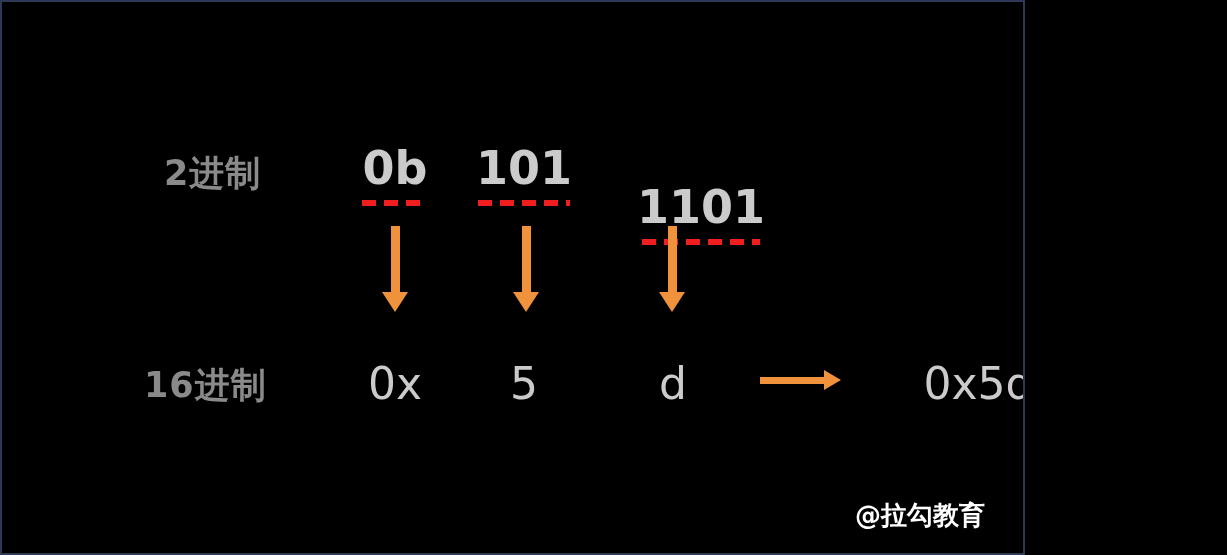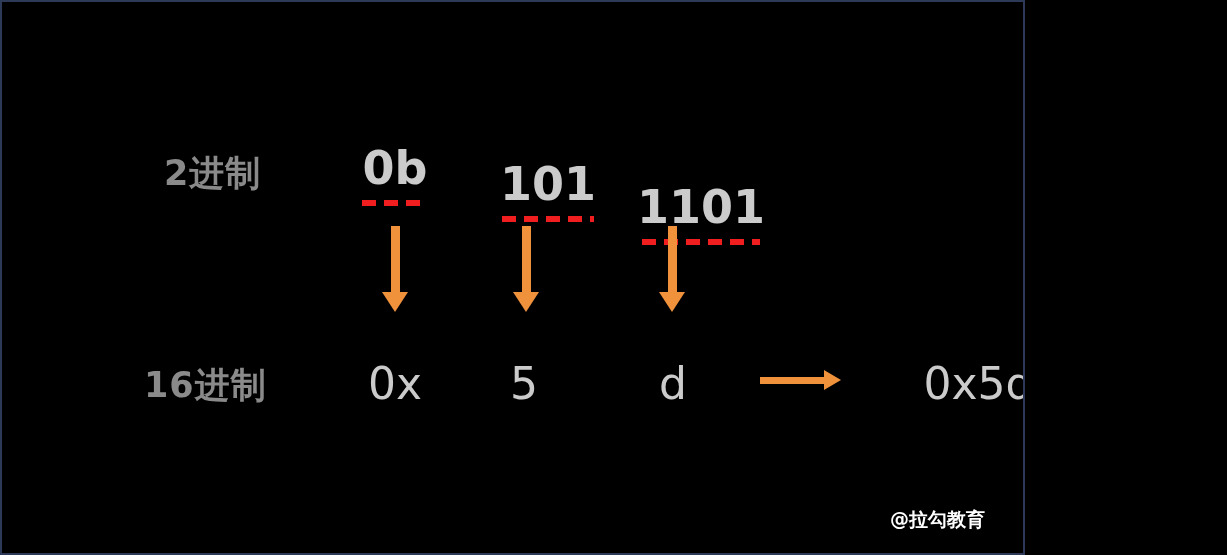--- a/index.html
+++ b/index.html
@@ -29,21 +29,21 @@
   .hex-label    { left: 142px; top: 360px; text-align: center; }
 
   .bin-group {
     position: absolute;
     top: 140px;
     display: flex;
     flex-direction: column;
     align-items: center;
   }
   .g0 { left: 360px; width: 66px; }
-  .g1 { left: 500px; width: 92px; margin-top: 16px; }
+  .g1 { left: 476px; width: 92px; }
   .g2 { left: 640px; width: 118px; margin-top: 39px; }
 
   .bin-text {
     font-size: 46px;
     font-weight: 600;
     color: var(--digits, #cccccc);
     line-height: 1.15;
     white-space: nowrap;
   }
   .dash {
@@ -117,21 +117,21 @@
     height: 0;
     border-top: 10px solid transparent;
     border-bottom: 10px solid transparent;
     border-left: 17px solid var(--arrow, #f0913c);
   }
 
   .watermark {
     position: absolute;
     right: 38px;
     bottom: 20px;
-    font-size: 19px;
+    font-size: 26px;
     font-weight: 700;
     color: var(--watermark, #ffffff);
     white-space: nowrap;
   }
 </style>
 </head>
 <body>
 
 <div class="canvas">
 

